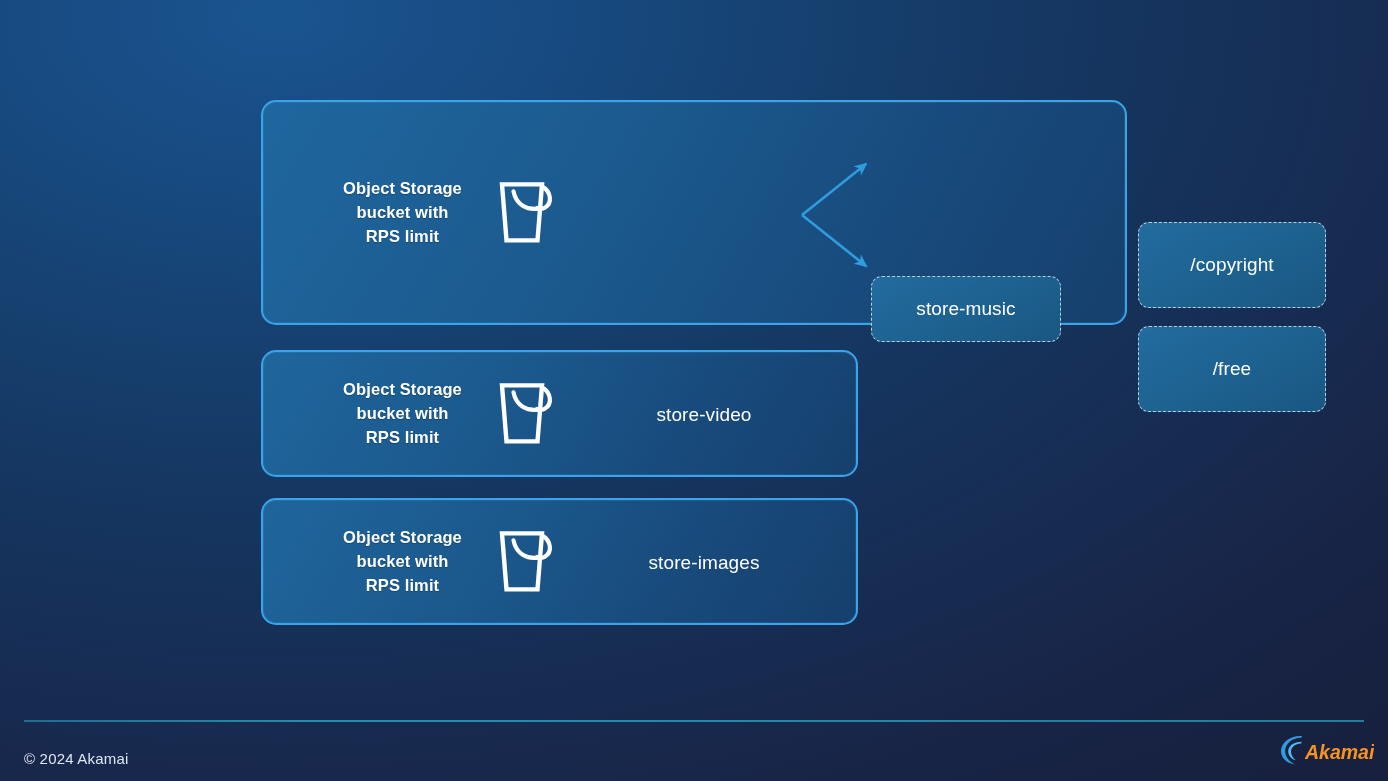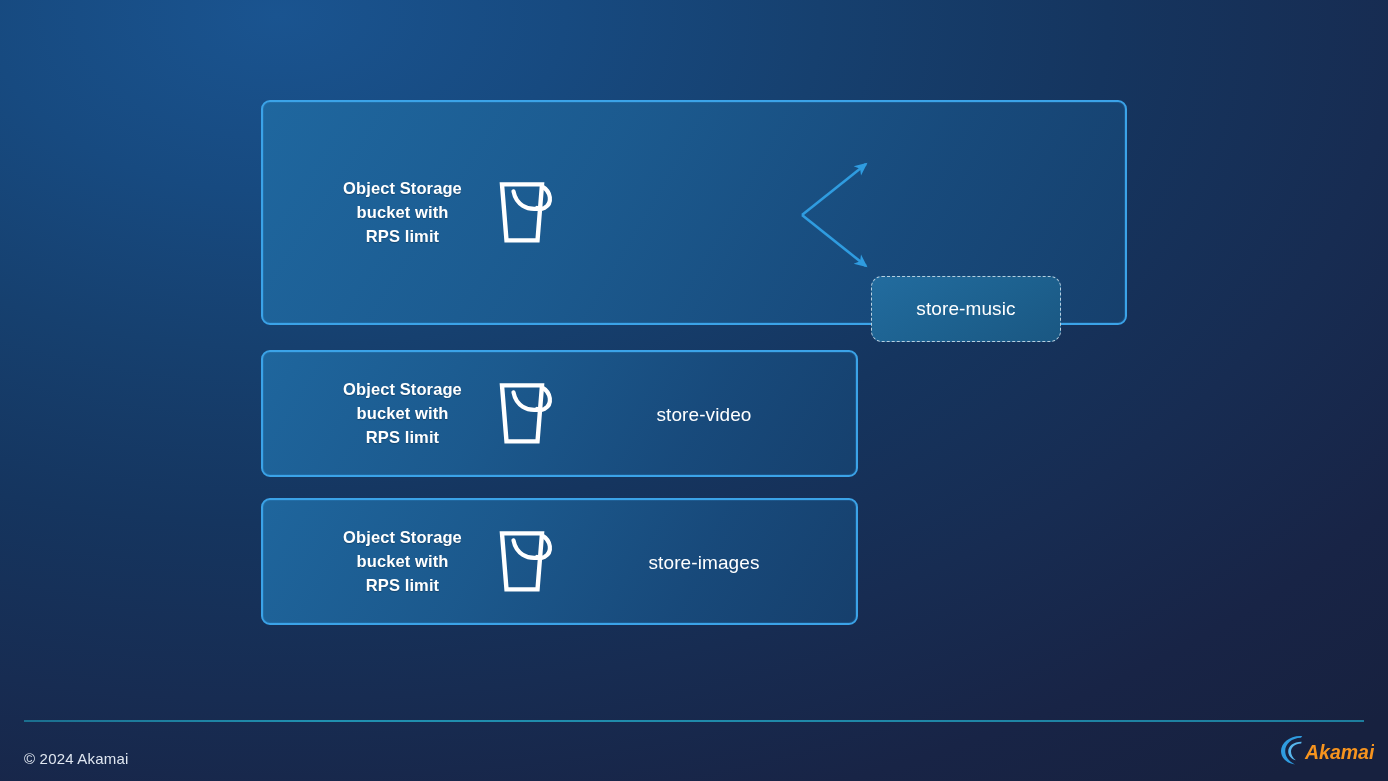--- a/index.html
+++ b/index.html
@@ -35,21 +35,21 @@
   #diagram {
     position: absolute;
     left: 0; top: 0;
     width: 1388px;
     height: 700px;
   }
 
   .card {
     position: absolute;
     border: 2px solid #3ba3e8;
-    border-radius: 9px;
+    border-radius: 15px;
     background:
       linear-gradient(118deg,
         rgba(31,104,160,0.95) 0%,
         rgba(28,92,145,0.92) 38%,
         rgba(24,76,126,0.9) 72%,
         rgba(22,66,112,0.88) 100%);
     box-shadow: 0 0 0 1px rgba(58,160,232,0.18) inset;
     display: flex;
     align-items: center;
     padding-left: 45px;
@@ -178,21 +178,23 @@
           </g>
           <g fill="none" stroke="#ffffff" stroke-width="4.2" stroke-linecap="round">
             <path d="M17.5 13 C20 26, 31 32.5, 43.5 30"></path>
             <path d="M46 8 C55 13, 57 25, 48.5 29.5 C45.5 31, 42.5 30.8, 41 29.6"></path>
           </g>
         </svg>
       </div>
 
       <div class="dashed-box" id="box-store-music">store-music</div>
 
-
+      <div class="dashed-box" id="box-copyright">/copyright</div>
+
+      <div class="dashed-box" id="box-free">/free</div>
     </div>
 
     <div class="card" id="card-video">
       <div class="bucket-group">
         <div class="bucket-label">Object Storage
 bucket with
 RPS limit</div>
         <svg class="bucket-icon" viewBox="0 0 62 68">
           <g fill="none" stroke="#ffffff" stroke-width="4.4" stroke-linejoin="miter" stroke-linecap="butt">
             <path d="M6 6 H46 L41.5 62 H10.5 Z"></path>

